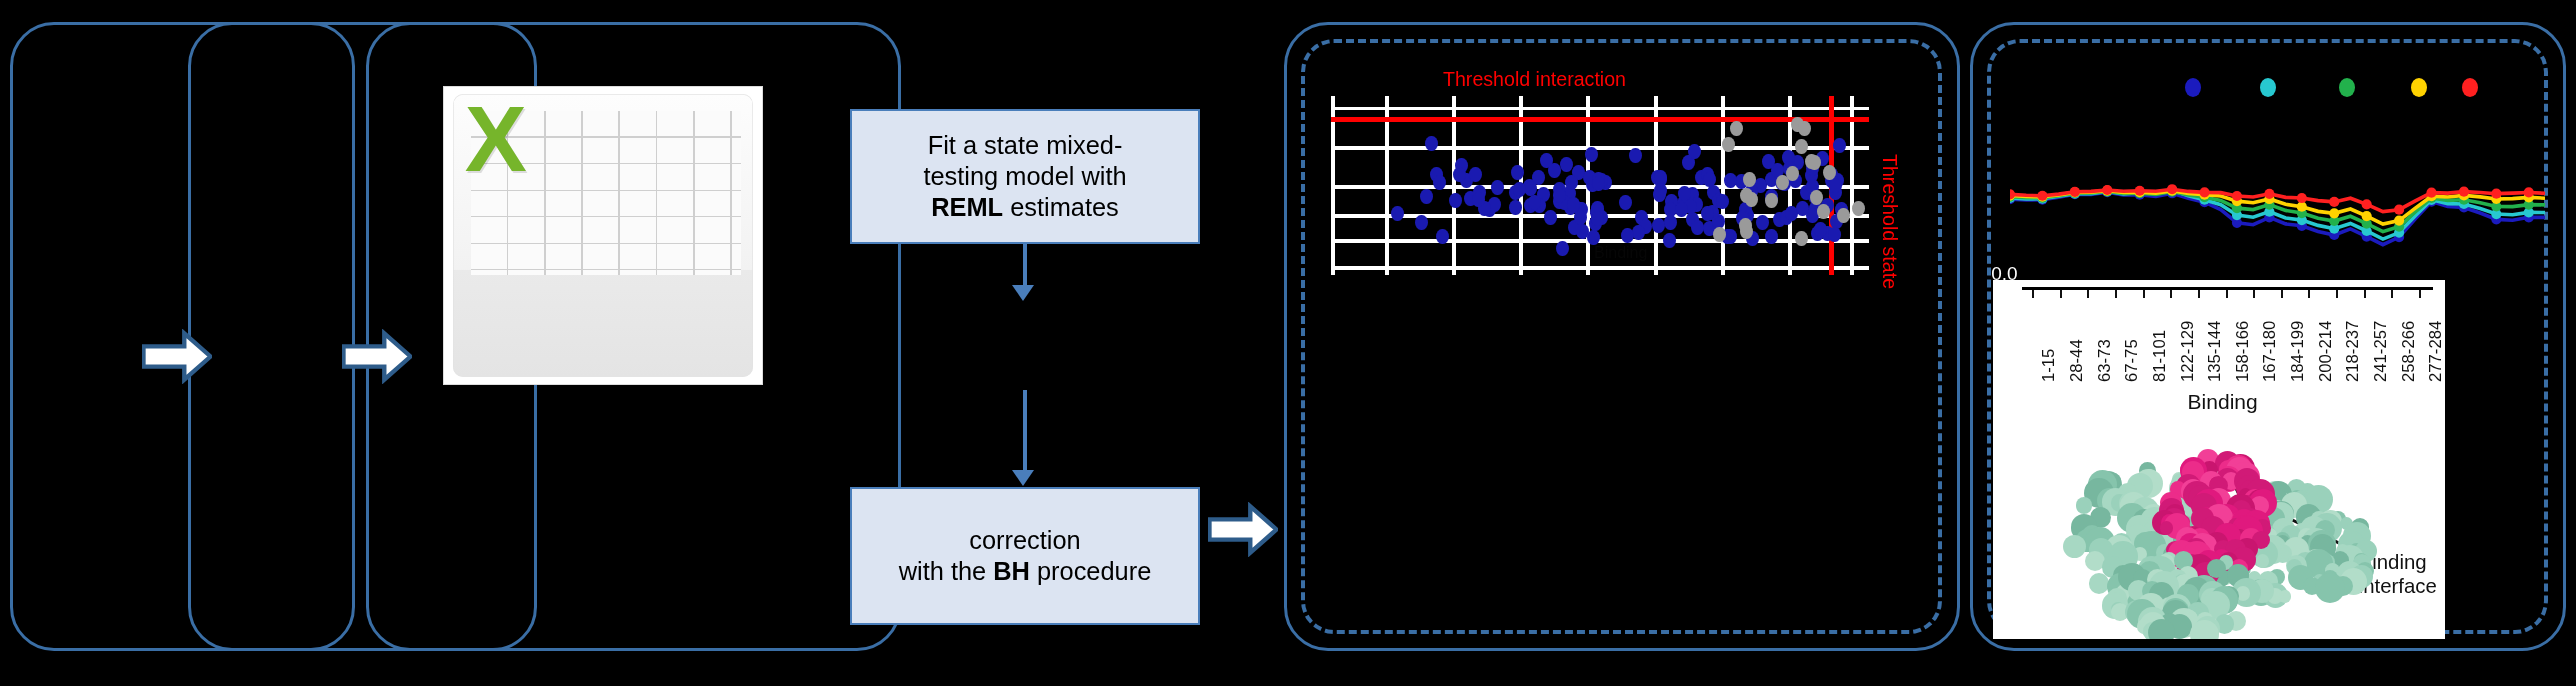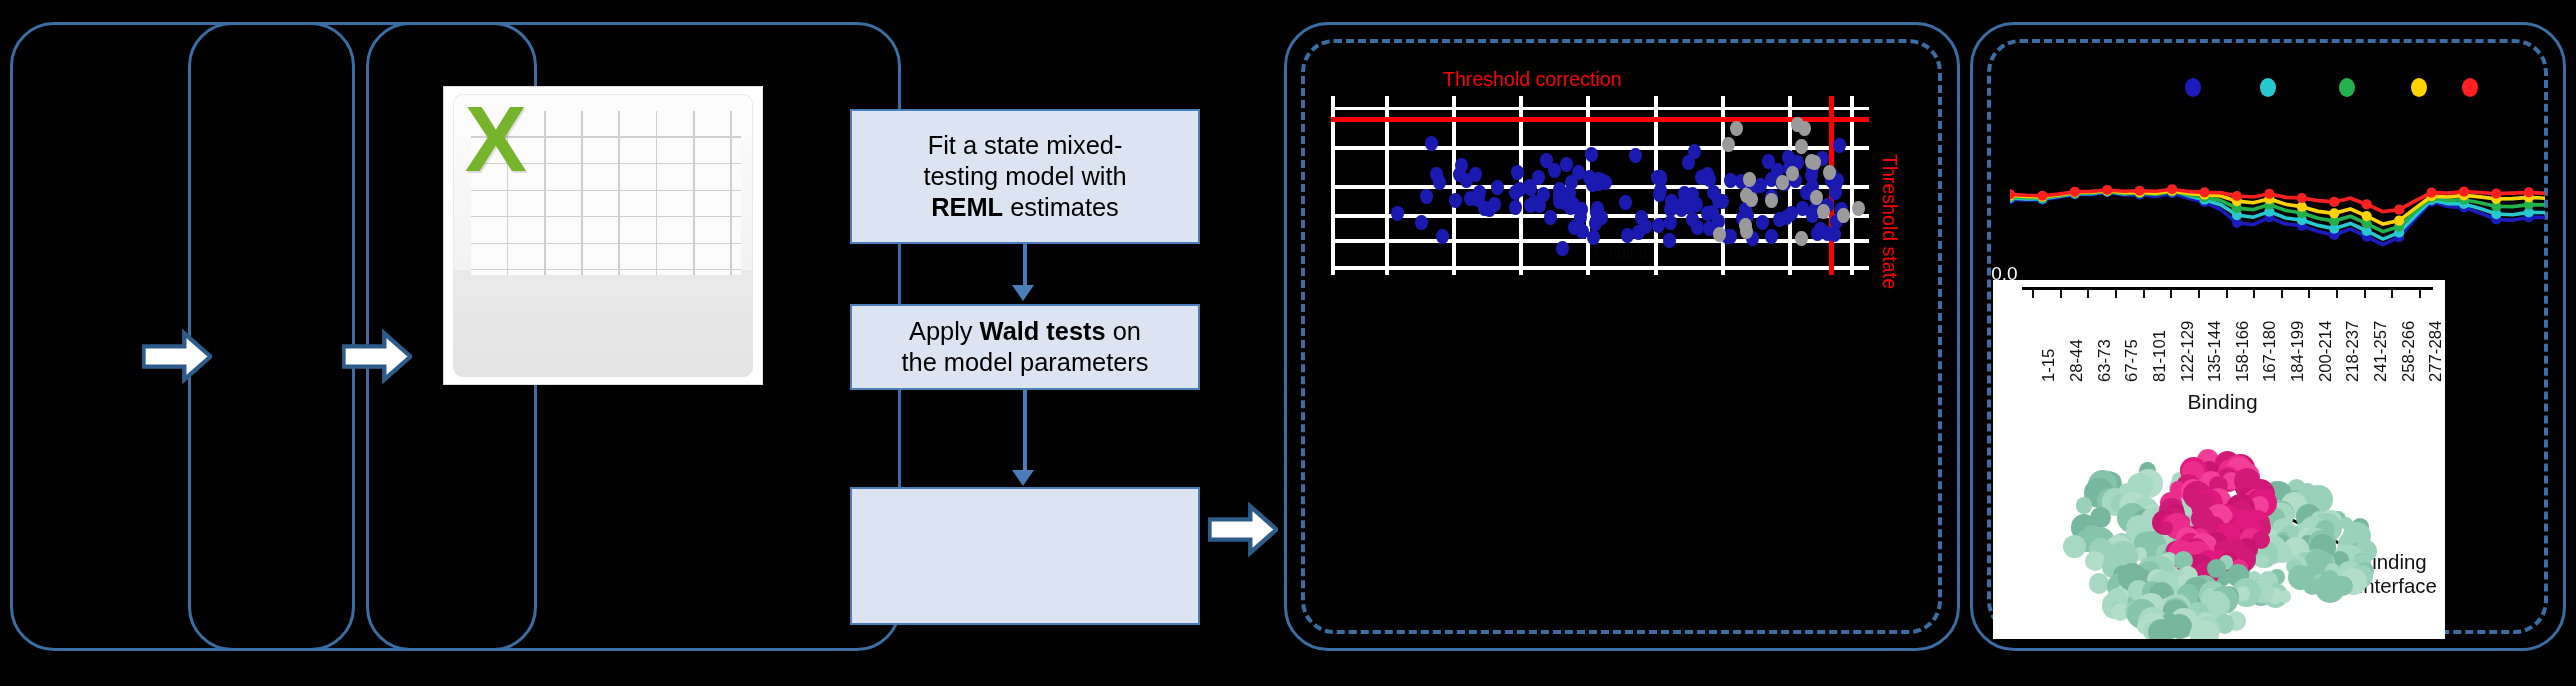--- a/index.html
+++ b/index.html
@@ -170,41 +170,37 @@
     <div>
       <div>Fit a state mixed-</div>
       <div>testing model with</div>
       <div><b>REML</b> estimates</div>
     </div>
   </div>
 
   <div class="vconn" style="left:1023px; top:244px; height:44px;"></div>
   <div class="varrow" style="left:1012px; top:285px;"></div>
 
-  <div class="pbox" style="left:850px; top:304px; width:350px; height:86px;">
+
+  <div class="vconn" style="left:1023px; top:390px; height:83px;"></div>
+  <div class="varrow" style="left:1012px; top:470px;"></div>
+
+  <div class="pbox" style="left:850px; top:487px; width:350px; height:138px;">
     <div>
-      <div>Apply <b>Wald tests</b> on</div>
-      <div>the model parameters</div>
+      <div>correction</div>
+      <div>with the <b>BH</b> procedure</div>
     </div>
   </div>
 
-  <div class="vconn" style="left:1023px; top:390px; height:83px;"></div>
-  <div class="varrow" style="left:1012px; top:470px;"></div>
-
-  <div class="pbox" style="left:850px; top:487px; width:350px; height:138px;">
-    <div>
-    </div>
-  </div>
-
   <div class="panel" style="left:1284px; top:22px; width:676px; height:629px;"></div>
   <div class="panel inner-dashed" style="left:1301px; top:39px; width:641px; height:595px;"></div>
 
   <div class="scatter-wrap" style="left:1327px; top:58px; width:596px; height:523px;">
 
-    <div class="scatter-title" style="left:116px; top:10.2px;">Threshold correction</div>
+    <div class="scatter-title" style="left:116px; top:10.2px;">Threshold interaction</div>
 
     <div class="scatter-vtitle" style="left:574px; top:96px;">Threshold state</div>
 
     <div class="scatter-plot" id="scatterPlot" style="left:4.4px; top:38px; width:538px; height:179px;">
         <div class="gridline-v" style="left: 0px;"></div>
         <div class="gridline-v" style="left: 54px;"></div>
         <div class="gridline-v" style="left: 121px;"></div>
         <div class="gridline-v" style="left: 188px;"></div>
         <div class="gridline-v" style="left: 255px;"></div>
         <div class="gridline-v" style="left: 323px;"></div>

